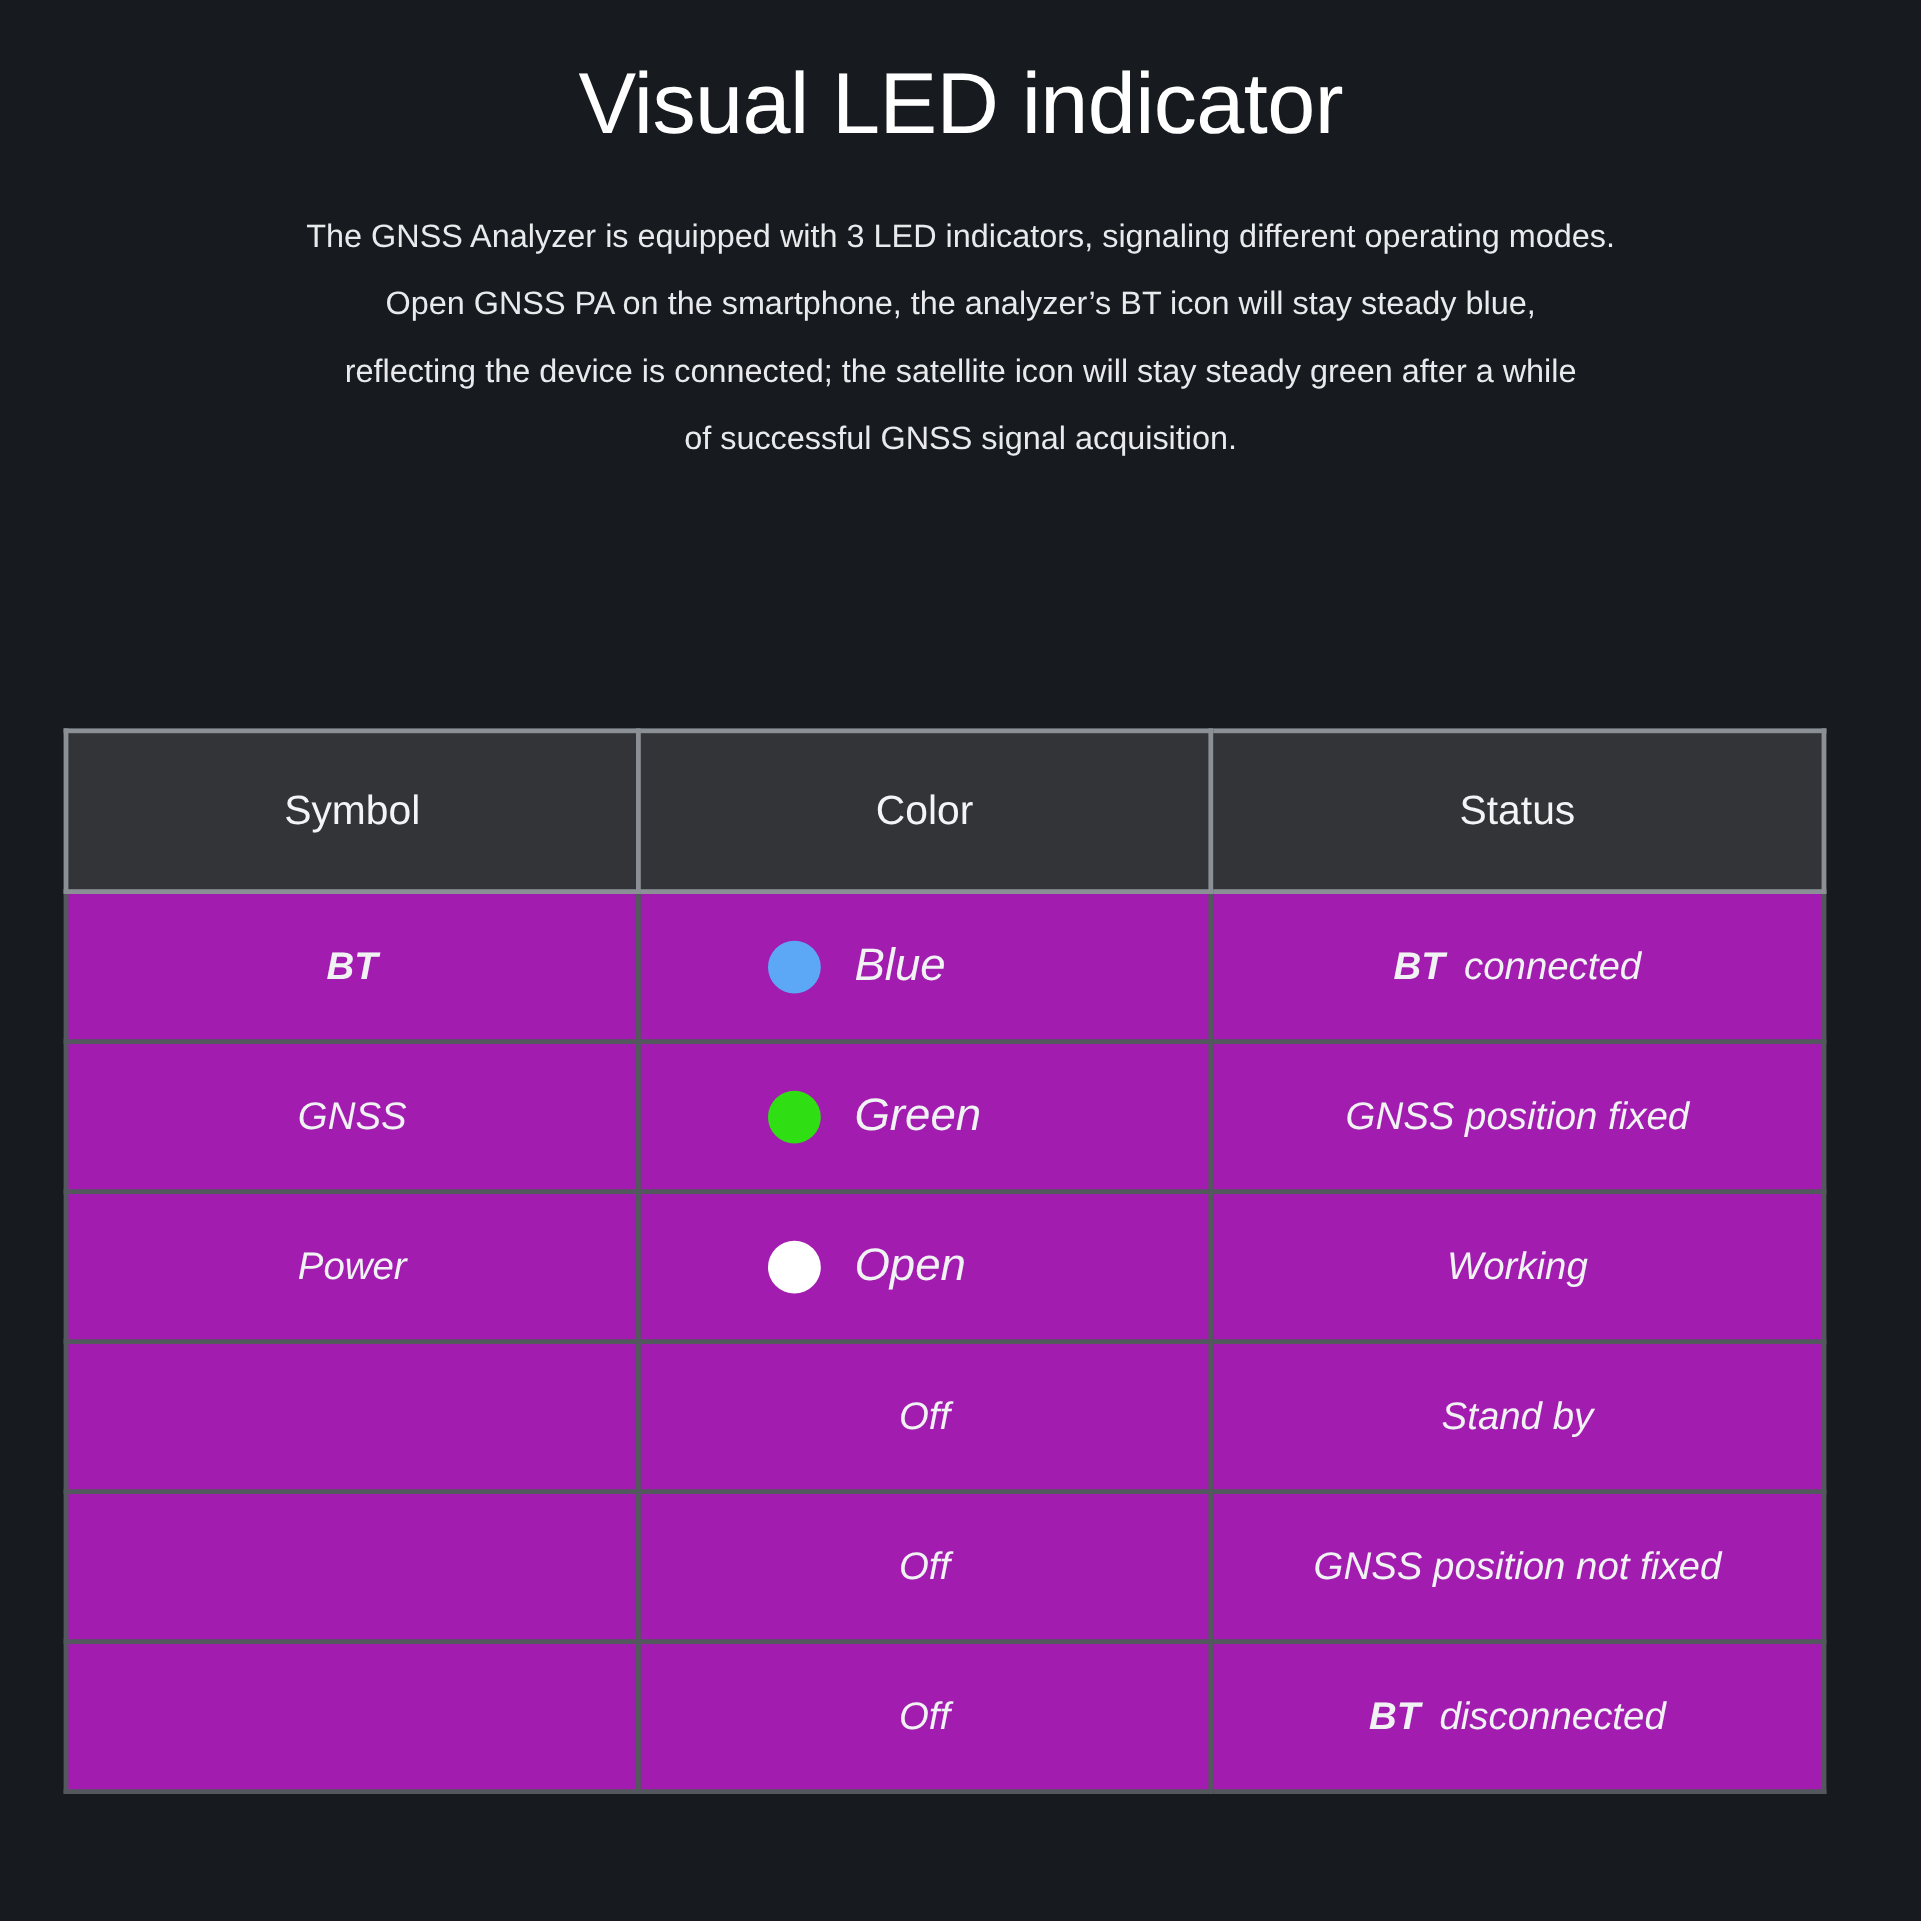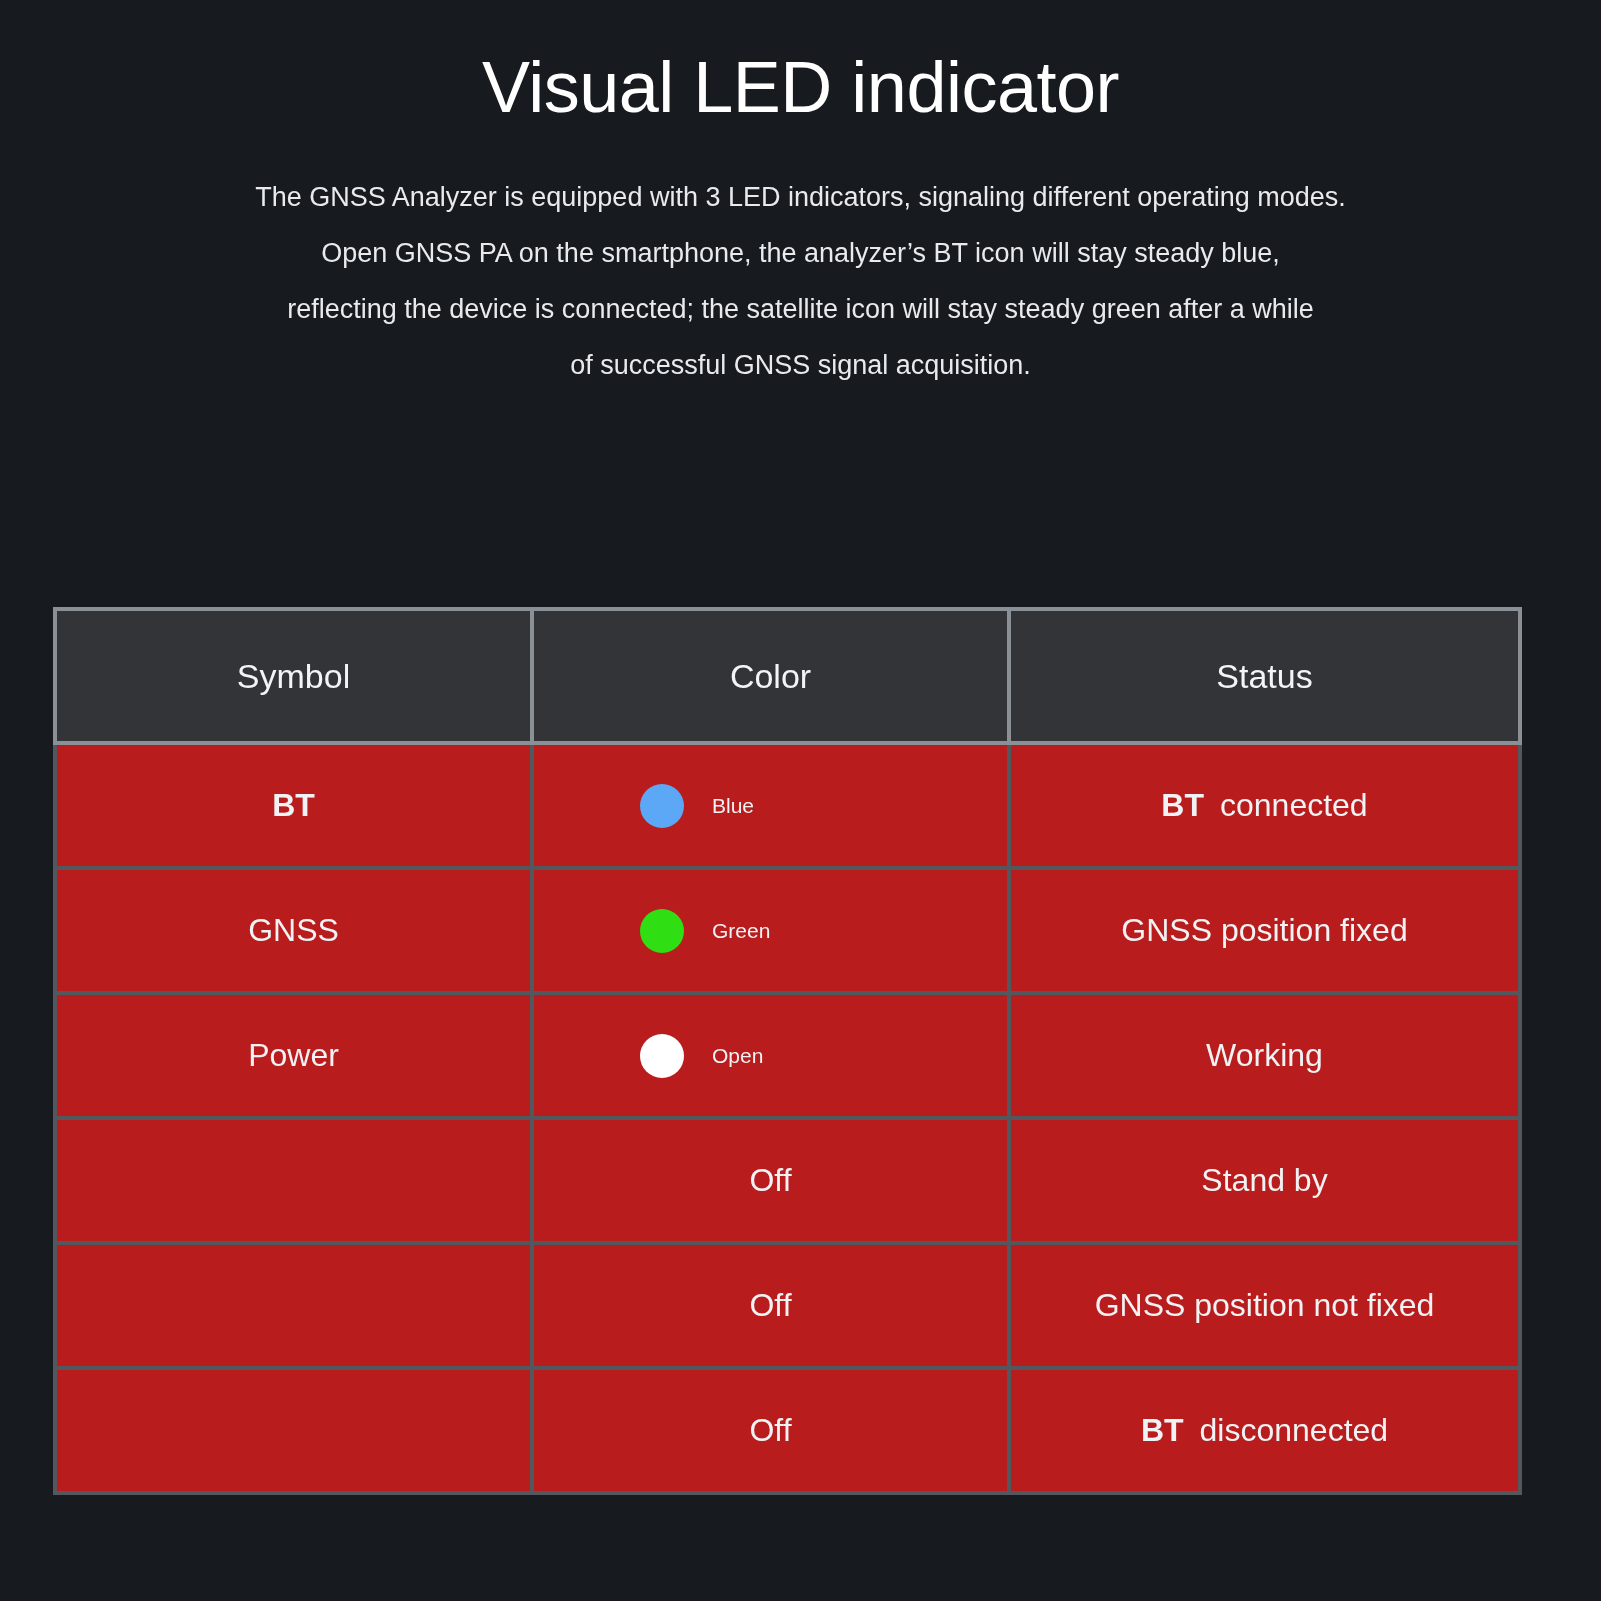--- a/index.html
+++ b/index.html
@@ -74,25 +74,26 @@
 
   table.led-table thead th {
     background: #323438;
     border-color: #8b9096;
     height: 128px;
     font-size: 34px;
     color: #f2f4f6;
   }
 
   table.led-table tbody td {
-    background: #b91c1c;
+    background: #a21caf;
     border-color: #53585e;
     height: 119px;
     font-size: 32px;
     color: #f0f2f4;
+    font-style: italic;
   }
 
   .sym-strong { font-weight: bold; }
 
   
   .color-cell-inner {
     display: flex;
     align-items: center;
     justify-content: flex-start;
     padding-left: 105px;
@@ -100,21 +101,21 @@
   }
   .led-dot {
     width: 44px;
     height: 44px;
     border-radius: 50%;
     flex: 0 0 auto;
     display: inline-block;
   }
   .color-label {
     margin-left: 28px;
-    font-size: 21px;
+    font-size: 38px;
     white-space: nowrap;
   }
   .color-off {
     display: block;
     text-align: center;
     font-size: 32px;
   }
 
   .status-strong { font-weight: bold; }
   .status-gap { display: inline-block; width: 16px; }

